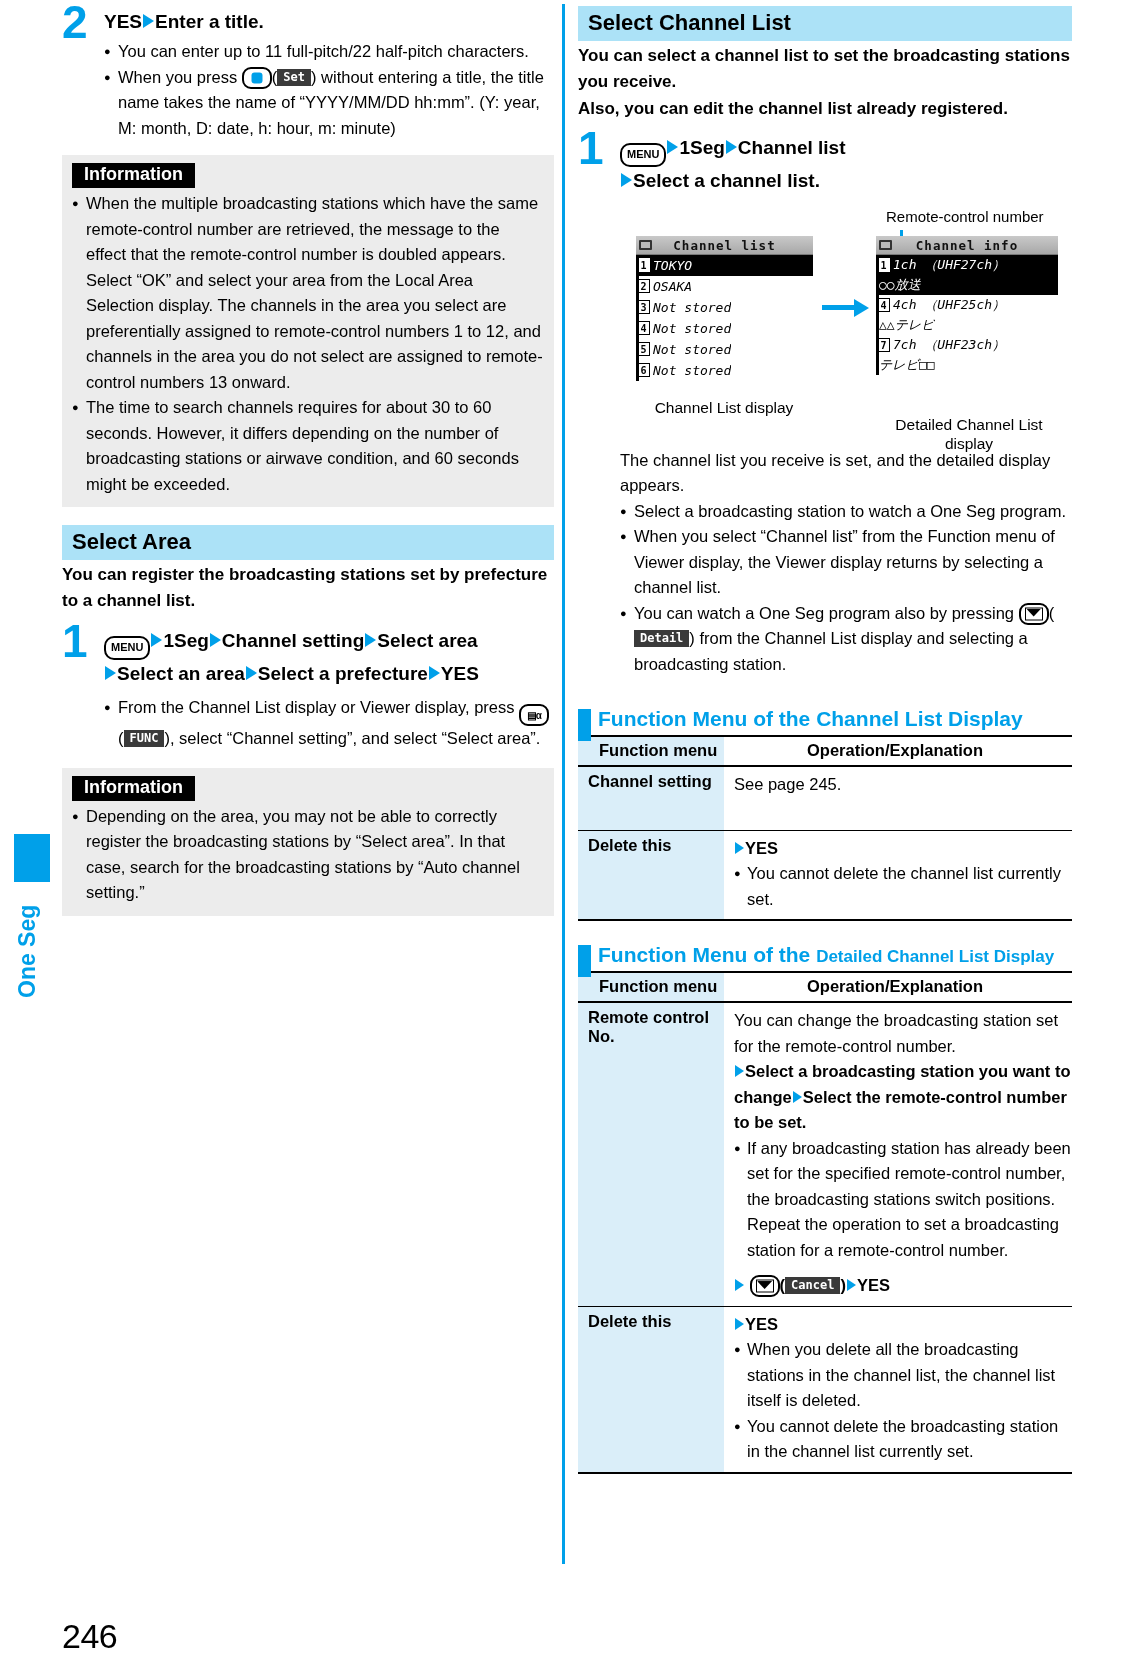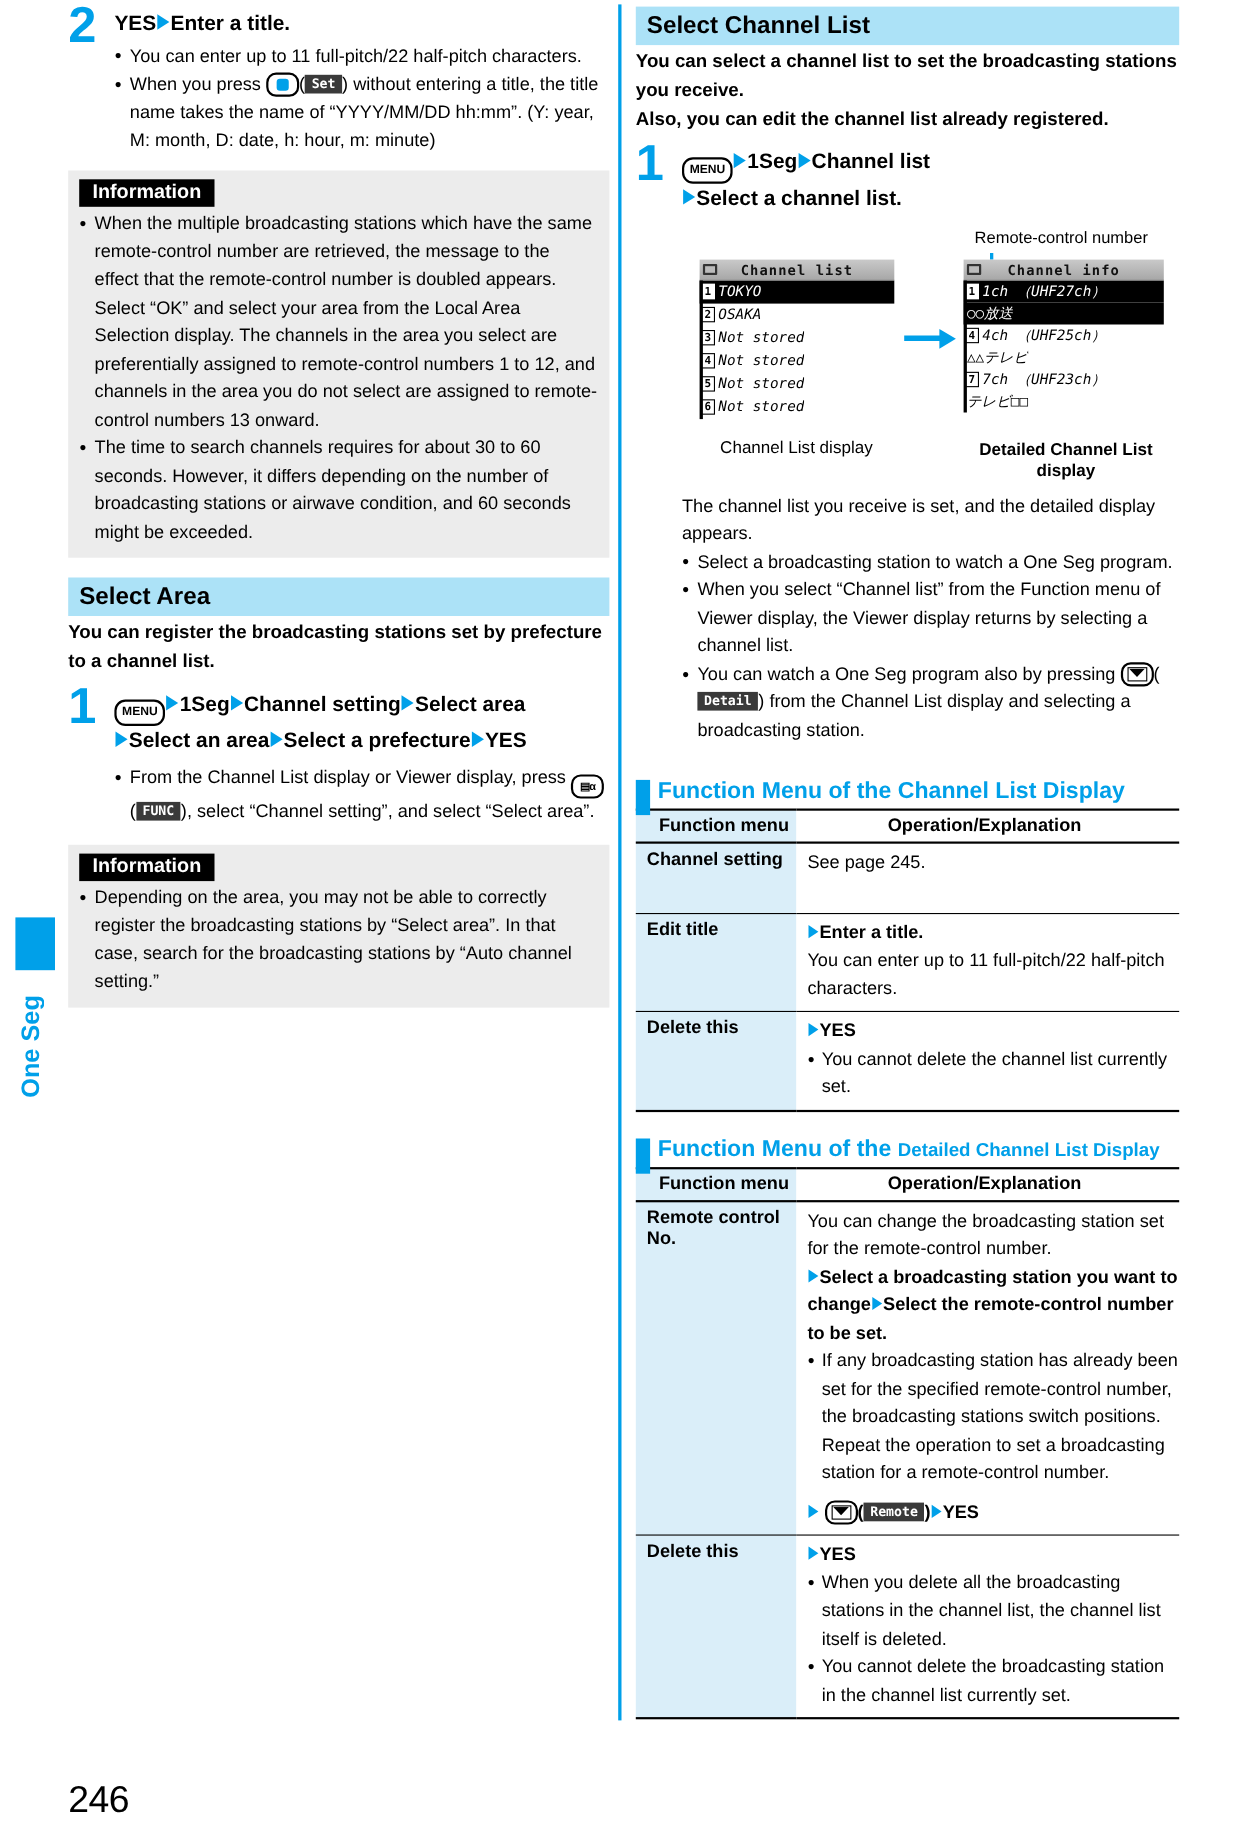--- a/index.html
+++ b/index.html
@@ -376,21 +376,21 @@
             </div>
           <div class="row" style="height:20px;">
               <span class="rcnum">7</span>
               <span class="rowtxt">7ch （UHF23ch）</span>
             </div>
           <div class="row" style="height:20px;padding-left:3px;">
               <span class="rowtxt">テレビ□□</span>
             </div>
         </div>
       </div>
-      <div class="fig-caption" style="left:288px; top:192px; width:206px;font-weight:bold;">
+      <div class="fig-caption" style="left:288px; top:207px; width:206px;">
         <span>Detailed Channel List</span><br>
         <span>display</span>
       </div>
     </div>
 
     <div style="margin-top:50px; margin-left:42px;">
       <div class="body-text">The channel list you receive is set, and the detailed display appears.</div>
       <ul class="bullet-list">
         <li>Select a broadcasting station to watch a One Seg program.</li>
         <li>When you select “Channel list” from the Function menu of Viewer display, the Viewer display returns by selecting a channel list.</li>
@@ -406,27 +406,20 @@
         <tbody>
             <tr>
           <th class="c1">Function menu</th>
           <th class="c2">Operation/Explanation</th>
         </tr>
         <tr>
           <td class="c1">Channel setting</td>
           <td class="c2">
             <div>See page 245.</div>
             <div style="height:25px;"></div>
-          </td>
-        </tr>
-        <tr>
-          <td class="c1">Edit title</td>
-          <td class="c2">
-            <div class="bold"><span class="tri-sm"></span><span>Enter a title.</span></div>
-            <div>You can enter up to 11 full-pitch/22 half-pitch characters.</div>
           </td>
         </tr>
         <tr class="last">
           <td class="c1">Delete this</td>
           <td class="c2">
             <div class="bold"><span class="tri-sm"></span><span>YES</span></div>
             <ul class="bullet-list">
               <li>You cannot delete the channel list currently set.</li>
             </ul>
           </td>
@@ -446,21 +439,21 @@
           <th class="c2">Operation/Explanation</th>
         </tr>
         <tr>
           <td class="c1">Remote control No.</td>
           <td class="c2">
             <div>You can change the broadcasting station set for the remote-control number.</div>
             <div class="bold"><span class="tri-sm"></span><span>Select a broadcasting station you want to change</span><span class="tri-sm"></span><span>Select the remote-control number to be set.</span></div>
             <ul class="bullet-list">
               <li>If any broadcasting station has already been set for the specified remote-control number, the broadcasting stations switch positions. Repeat the operation to set a broadcasting station for a remote-control number.</li>
             </ul>
-            <div class="bold" style="margin-top:10px;"><span class="tri-sm"></span> <span class="key-mail"></span>(<span class="softkey">Remote</span>)<span class="tri-sm"></span><span>YES</span></div>
+            <div class="bold" style="margin-top:10px;"><span class="tri-sm"></span> <span class="key-mail"></span>(<span class="softkey">Cancel</span>)<span class="tri-sm"></span><span>YES</span></div>
           </td>
         </tr>
         <tr class="last">
           <td class="c1">Delete this</td>
           <td class="c2">
             <div class="bold"><span class="tri-sm"></span><span>YES</span></div>
             <ul class="bullet-list">
               <li>When you delete all the broadcasting stations in the channel list, the channel list itself is deleted.</li>
               <li>You cannot delete the broadcasting station in the channel list currently set.</li>
             </ul>

